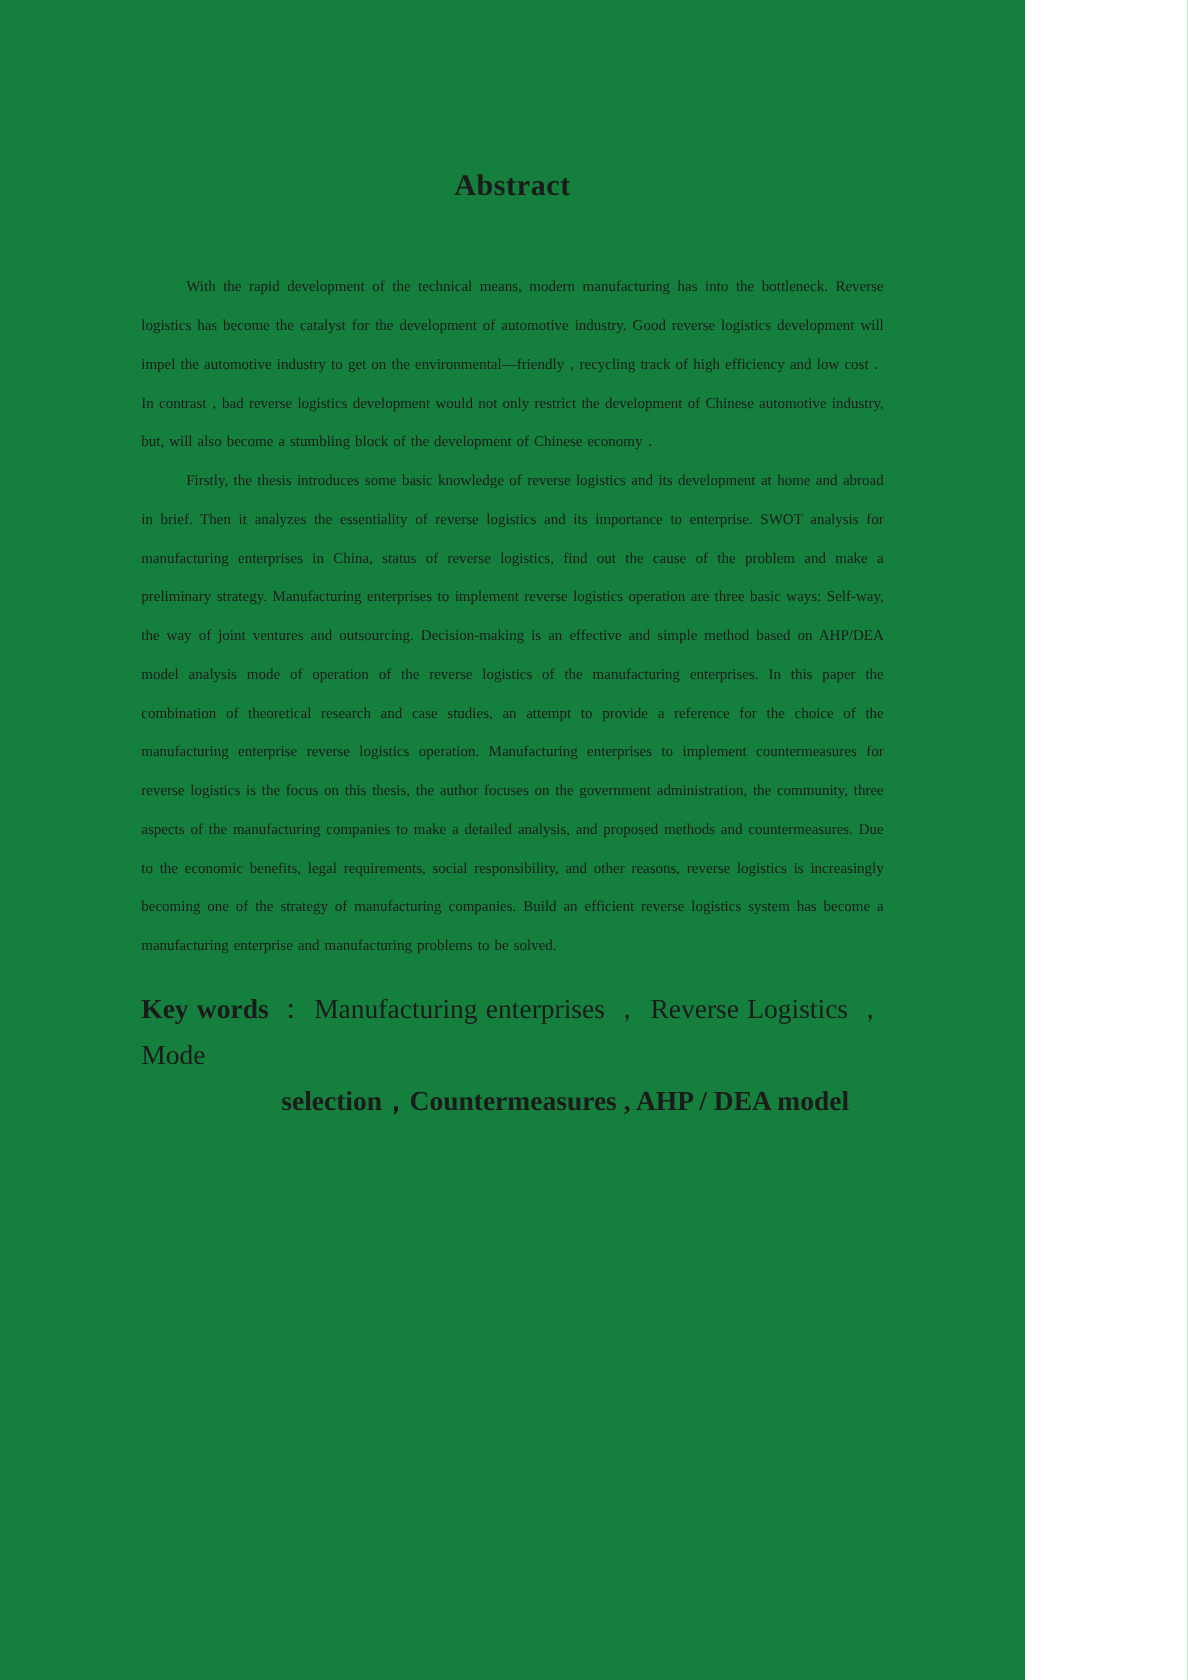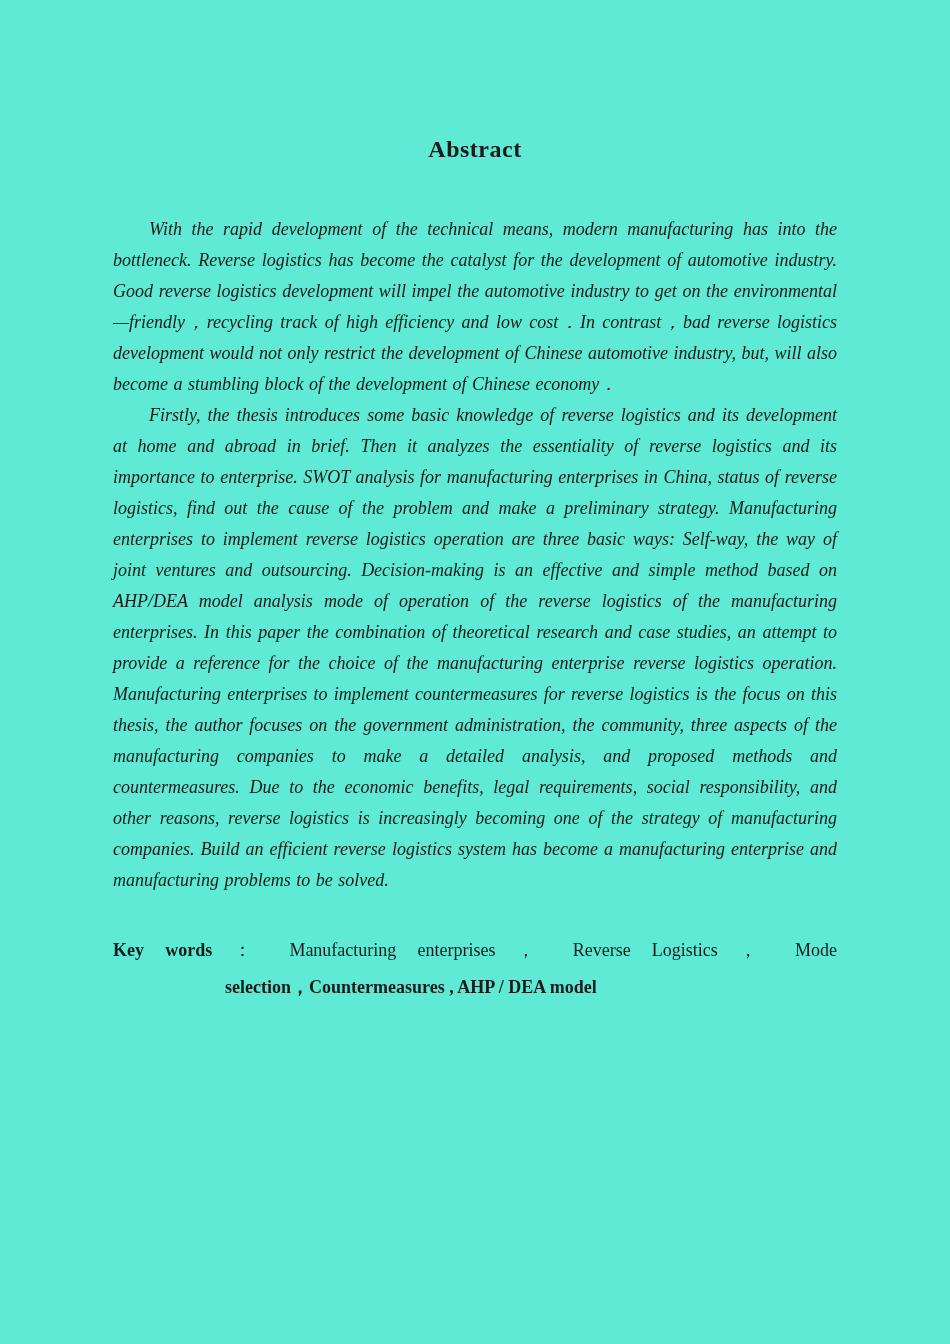--- a/index.html
+++ b/index.html
@@ -9,50 +9,49 @@
   }
   body {
     width: 950px;
     height: 1344px;
     overflow: hidden;
     font-family: "Liberation Serif", "DejaVu Serif", serif;
     color: #1b1b1b;
   }
   .page {
     position: relative;
-    width: 950px;
+    width: 820px;
     height: 1344px;
     box-sizing: border-box;
     padding: 0 113px;
-    background: #5eead4;
+    background: #15803d;
   }
   .doc-title {
     margin: 0;
     padding-top: 134px;
     text-align: center;
     font-size: 24px;
     line-height: 30px;
     font-weight: bold;
     letter-spacing: 0.5px;
   }
   .body-text {
     margin-top: 50px;
   }
   .body-text p {
     margin: 0;
-    font-size: 18px;
+    font-size: 12px;
     line-height: 31px;
     text-align: justify;
     text-indent: 36px;
     word-spacing: 1px;
-    font-style: italic;
   }
   .keywords {
-    margin-top: 36px;
-    font-size: 18px;
+    margin-top: 16px;
+    font-size: 22px;
     line-height: 37px;
   }
   .kw-line1 {
     text-align: justify;
     text-align-last: justify;
     white-space: normal;
   }
   .kw-label {
     font-weight: bold;
   }

